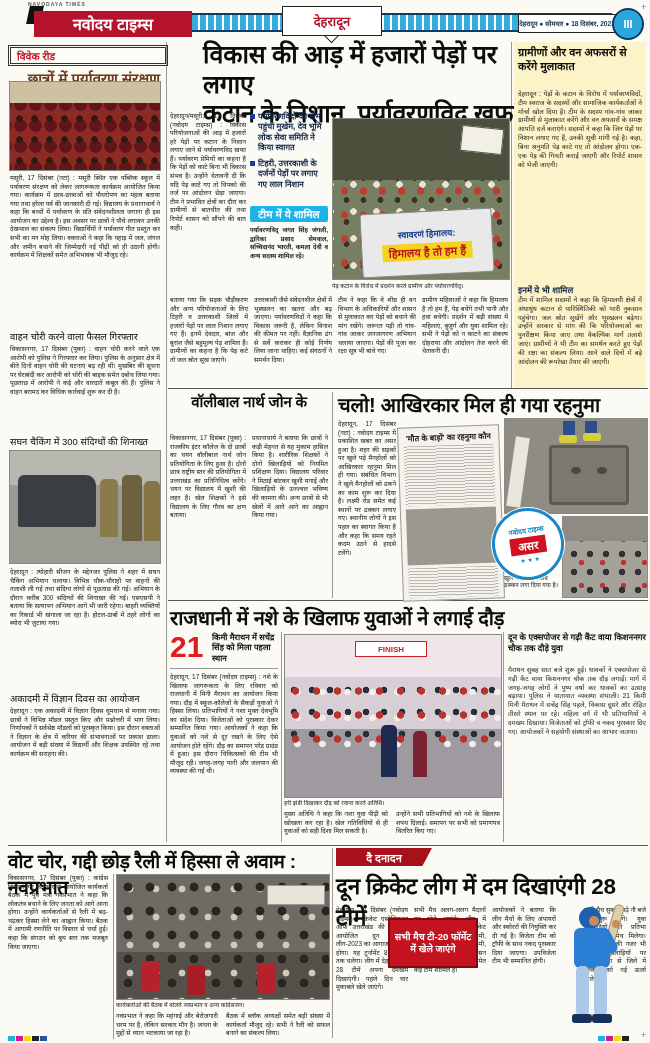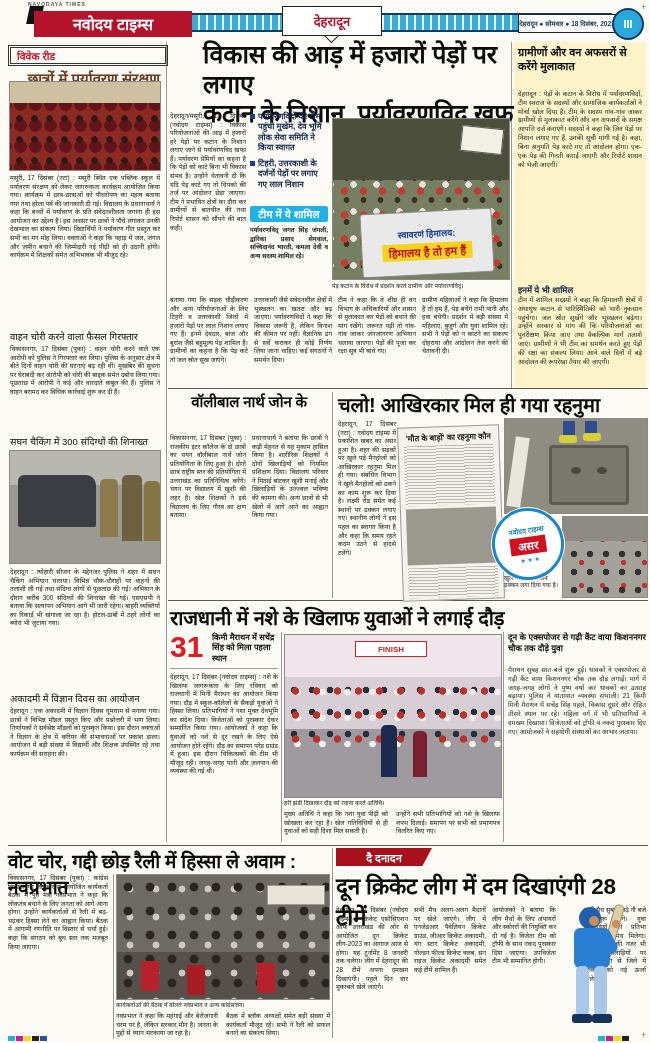--- a/index.html
+++ b/index.html
@@ -151,21 +151,21 @@
     <div class="t">नवोदय टाइम्स</div>
     <div class="r">असर</div>
     <div style="color:#1b86c8;font-size:6px;">★ ★ ★</div>
   </div>
 
   <div class="photo" style="left:562px;top:516px;width:86px;height:82px;background-color:#a5a29a;background-image:linear-gradient(#8e8b84 0 30%,rgba(0,0,0,0) 30%),radial-gradient(circle,#333 3px,rgba(0,0,0,0) 3.6px),radial-gradient(circle,#b33 2.4px,rgba(0,0,0,0) 3px);background-size:100% 100%,16px 18px,21px 23px;background-position:0 0,3px 28px,8px 34px;"></div>
   <div class="abs cap" style="left:504px;top:575px;width:56px;font-weight:normal;">खुले मैनहोल पर अब ढक्कन लगा दिया गया है।</div>
 
   <div class="abs hl" style="left:170px;top:604px;width:478px;font-size:20px;">राजधानी में नशे के खिलाफ युवाओं ने लगाई दौड़</div>
 
-  <div class="abs" style="left:170px;top:632px;width:40px;font-size:30px;font-weight:bold;color:#e01b22;line-height:1;">31</div>
+  <div class="abs" style="left:170px;top:632px;width:40px;font-size:30px;font-weight:bold;color:#e01b22;line-height:1;">21</div>
   <div class="abs" style="left:212px;top:633px;width:66px;font-size:8.2px;font-weight:bold;color:#111;line-height:1.25;">किमी मैराथन में सचेंद्र सिंह को मिला पहला स्थान</div>
   <div class="rule-h" style="left:170px;top:668px;width:108px;background:#999;"></div>
   <div class="abs bt" style="left:170px;top:673px;width:108px;height:168px;">देहरादून, 17 दिसंबर (नवोदय टाइम्स) : नशे के खिलाफ जागरूकता के लिए रविवार को राजधानी में मिनी मैराथन का आयोजन किया गया। दौड़ में स्कूल-कॉलेजों के सैकड़ों युवाओं ने हिस्सा लिया। प्रतिभागियों ने नशा मुक्त देवभूमि का संदेश दिया। विजेताओं को पुरस्कार देकर सम्मानित किया गया। आयोजकों ने कहा कि युवाओं को नशे से दूर रखने के लिए ऐसे आयोजन होते रहेंगे। दौड़ का समापन परेड ग्राउंड में हुआ। इस दौरान चिकित्सकों की टीम भी मौजूद रही। जगह-जगह पानी और जलपान की व्यवस्था की गई थी।</div>
 
   <div class="photo" style="left:284px;top:634px;width:218px;height:164px;background:linear-gradient(#efe5ea 0 26%,#d8cfd6 26% 58%,#9e9aa0 58% 100%);">
     <div class="abs" style="left:70px;top:6px;width:70px;height:14px;background:#fff;border:1px solid #c22;display:flex;align-items:center;justify-content:center;color:#c22;font-weight:bold;font-size:8px;">FINISH</div>
     <div class="abs" style="left:0;top:44px;width:218px;height:70px;background-image:radial-gradient(circle,#b8332b 3.4px,rgba(0,0,0,0) 4px),radial-gradient(circle,#f1efe9 3px,rgba(0,0,0,0) 3.6px),radial-gradient(circle,#26303c 3px,rgba(0,0,0,0) 3.6px);background-size:21px 24px,25px 26px,18px 22px;"></div>
     <div class="abs" style="left:96px;top:90px;width:16px;height:52px;background:#1d2a4f;border-radius:5px 5px 0 0;"></div>
     <div class="abs" style="left:128px;top:96px;width:14px;height:46px;background:#7a2030;border-radius:5px 5px 0 0;"></div>
   </div>
@@ -190,20 +190,21 @@
   <div class="abs bt" style="left:226px;top:1012px;width:104px;height:28px;">बैठक में ब्लॉक अध्यक्षों समेत बड़ी संख्या में कार्यकर्ता मौजूद रहे। सभी ने रैली को सफल बनाने का संकल्प लिया।</div>
 
   <div class="abs redtag" style="left:336px;top:848px;width:96px;height:18px;">दै दनादन</div>
   <div class="abs hl" style="left:336px;top:870px;width:314px;font-size:22.5px;">दून क्रिकेट लीग में दम दिखाएंगी 28 टीमें</div>
 
   <div class="abs bt" style="left:336px;top:906px;width:72px;height:132px;">देहरादून, 17 दिसंबर (नवोदय टाइम्स) : क्रिकेट एसोसिएशन ऑफ उत्तराखंड की ओर से आयोजित दून क्रिकेट लीग-2023 का आगाज आज से होगा। यह टूर्नामेंट 8 जनवरी तक चलेगा। लीग में देहरादून की 28 टीमें अपना दमखम दिखाएंगी। पहले दिन चार मुकाबले खेले जाएंगे।</div>
   <div class="abs bt" style="left:414px;top:906px;width:72px;height:132px;">सभी मैच अलग-अलग मैदानों पर खेले जाएंगे। लीग में एनजेडआर पैवेलियन क्रिकेट ग्राउंड, जीआर क्रिकेट अकादमी, यंग स्टार क्रिकेट अकादमी, गोल्डन फील्ड क्रिकेट क्लब, सन राइज क्रिकेट अकादमी समेत कई टीमें शामिल हैं।</div>
   <div class="abs bt" style="left:492px;top:906px;width:64px;height:132px;">आयोजकों ने बताया कि लीग मैचों के लिए अंपायरों और स्कोररों की नियुक्ति कर दी गई है। विजेता टीम को ट्रॉफी के साथ नकद पुरस्कार दिया जाएगा। उपविजेता टीम भी सम्मानित होगी।</div>
   <div class="abs bt" style="left:584px;top:906px;width:62px;height:132px;">सभी मैच सुबह साढ़े नौ बजे से शुरू होंगे। युवा खिलाड़ियों को प्रतिभा दिखाने का मंच मिलेगा। चयनकर्ताओं की नजर भी उभरते खिलाड़ियों पर रहेगी। लीग से जिले में क्रिकेट को नई ऊर्जा मिलेगी।</div>
 
+  <div class="abs redbox" style="left:388px;top:918px;width:82px;height:42px;font-size:9.5px;line-height:1.25;display:flex;align-items:center;justify-content:center;padding:2px;z-index:4;">सभी मैच टी-20 फॉर्मेट में खेले जाएंगे</div>
 
   <div class="abs" style="left:552px;top:902px;width:96px;height:136px;z-index:3;">
     <svg width="96" height="136" viewBox="0 0 96 136">
       <rect x="56" y="2" width="9" height="58" rx="4" fill="#dcd0a8" stroke="#a08b5a" stroke-width="1" transform="rotate(16 60 30)"></rect>
       <circle cx="38" cy="16" r="11" fill="#1f5fae"></circle>
       <circle cx="42" cy="19" r="5" fill="#c98c5a"></circle>
       <rect x="22" y="26" width="36" height="40" rx="6" fill="#2a7fd4"></rect>
       <rect x="50" y="26" width="12" height="26" rx="5" fill="#2a7fd4" transform="rotate(-28 56 39)"></rect>
       <circle cx="64" cy="22" r="4" fill="#c98c5a"></circle>
       <rect x="24" y="64" width="13px" height="50" rx="5" fill="#a9c8e8"></rect>

